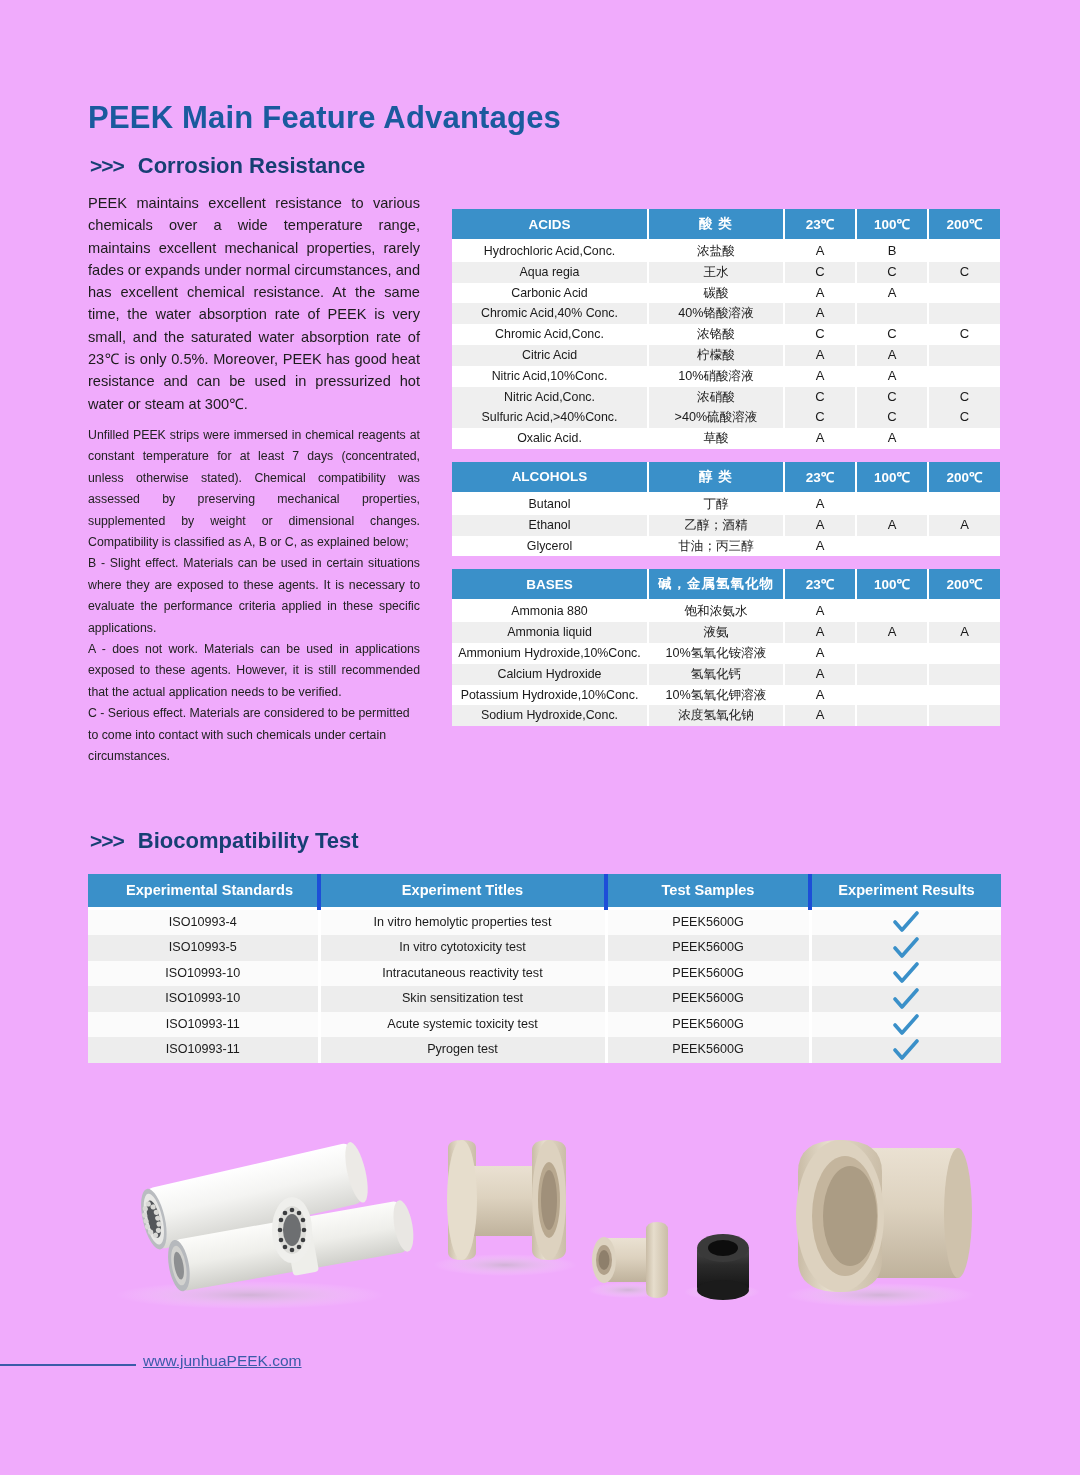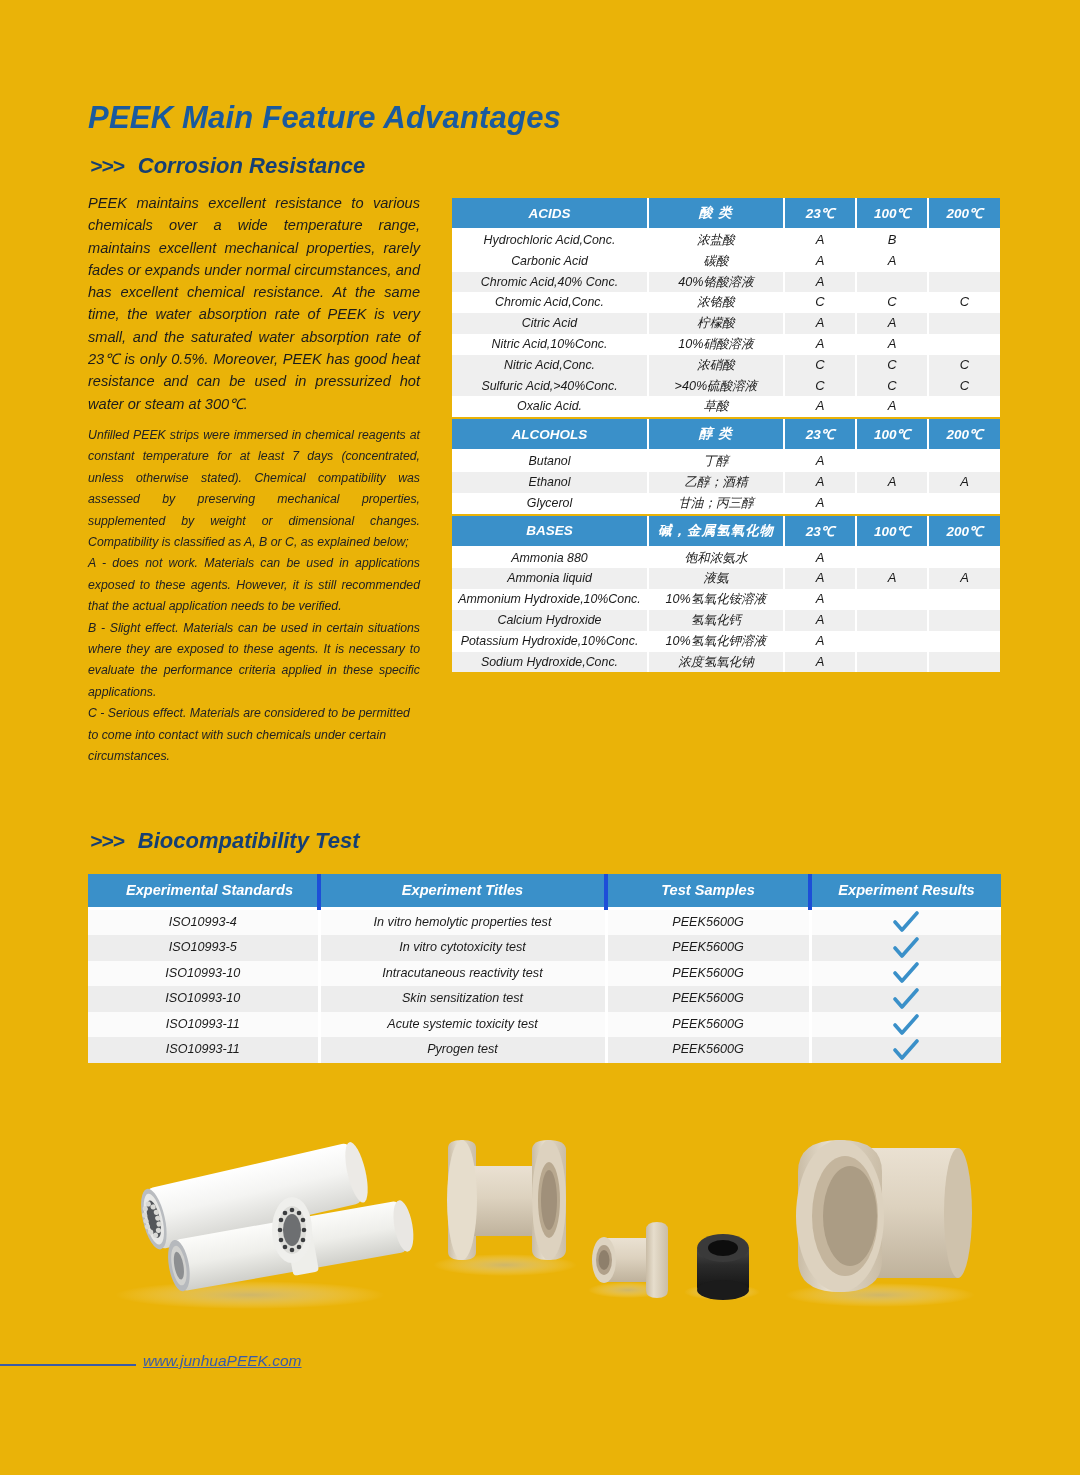--- a/index.html
+++ b/index.html
@@ -2,21 +2,21 @@
 <html><head>
 <meta charset="utf-8">
 <style>
   * { box-sizing: border-box; margin: 0; padding: 0; }
   html, body {
     width: 1080px; height: 1475px;
     background: #ffffff;
     font-family: "Liberation Sans", sans-serif;
     overflow: hidden;
   }
-  .page { position: relative; width: 1080px; height: 1475px; background:#eab308;font-style:italic; }
+  .page { position: relative; width: 1080px; height: 1475px; background:#f0abfc; }
 
   
   .main-title {
     position: absolute; left: 88px; top: 100px;
     font-size: 31px; font-weight: bold; color: #1a5a9e;
     letter-spacing: 0.2px;
   }
   .sec-head {
     position: absolute; display: flex; align-items: baseline; gap: 14px;
   }
@@ -40,21 +40,21 @@
   .para-small {
     top: 425px;
     font-size: 12.3px; line-height: 21.4px; color: #222;
   }
   .para-small p { text-align: justify; margin: 0; }
   .para-small p.j { text-align: justify; }
   .para-small p:last-child { text-align: left; }
 
   
   .chem-wrap { position: absolute; left: 452px; top: 198px; width: 548px; }
-  table.chem { width: 100%; border-collapse: collapse; table-layout: fixed; }
+  table.chem { width: 100%; border-collapse: collapse; table-layout: fixed; margin-top: 11px; }
   table.chem col.c1 { width: 196px; }
   table.chem col.c2 { width: 136px; }
   table.chem col.c3 { width: 72px; }
   table.chem col.c4 { width: 72px; }
   table.chem col.c5 { width: 72px; }
   table.chem th {
     background: #3a90c9; color: #ffffff;
     font-size: 13.5px; font-weight: bold;
     height: 31px; text-align: center;
     border-left: 2px solid #ffffff; border-right: 2px solid #ffffff;
@@ -127,22 +127,22 @@
     <span class="chev">&gt;&gt;&gt;</span>
     <span class="sec-title">Corrosion Resistance</span>
   </div>
 
   <div class="body-col para-lead">
     <p>PEEK maintains excellent resistance to various chemicals over a wide temperature range, maintains excellent mechanical properties, rarely fades or expands under normal circumstances, and has excellent chemical resistance. At the same time, the water absorption rate of PEEK is very small, and the saturated water absorption rate of 23℃ is only 0.5%. Moreover, PEEK has good heat resistance and can be used in pressurized hot water or steam at 300℃.</p>
   </div>
 
   <div class="body-col para-small">
     <p class="j">Unfilled PEEK strips were immersed in chemical reagents at constant temperature for at least 7 days (concentrated, unless otherwise stated). Chemical compatibility was assessed by preserving mechanical properties, supplemented by weight or dimensional changes. Compatibility is classified as A, B or C, as explained below;</p>
+    <p class="j">B - Slight effect. Materials can be used in certain situations where they are exposed to these agents. It is necessary to evaluate the performance criteria applied in these specific applications.</p>
     <p class="j">A - does not work. Materials can be used in applications exposed to these agents. However, it is still recommended that the actual application needs to be verified.</p>
-    <p class="j">B - Slight effect. Materials can be used in certain situations where they are exposed to these agents. It is necessary to evaluate the performance criteria applied in these specific applications.</p>
     <p class="j">C - Serious effect. Materials are considered to be permitted to come into contact with such chemicals under certain circumstances.</p>
   </div>
 
   <div class="chem-wrap">
     <div id="chem-tables-host">
         <table class="chem">
           <colgroup>
             <col class="c1">
             <col class="c2">
             <col class="c3">
@@ -158,20 +158,27 @@
               <th>200℃</th>
             </tr>
           </thead>
           <tbody>
             <tr class="r-odd">
               <td>Hydrochloric Acid,Conc.</td>
               <td class="cn">浓盐酸</td>
               <td class="val">A</td>
               <td class="val">B</td>
               <td class="val"></td>
+            </tr>
+            <tr class="r-even">
+              <td>Aqua regia</td>
+              <td class="cn">王水</td>
+              <td class="val">C</td>
+              <td class="val">C</td>
+              <td class="val">C</td>
             </tr>
             <tr class="r-odd">
               <td>Carbonic Acid</td>
               <td class="cn">碳酸</td>
               <td class="val">A</td>
               <td class="val">A</td>
               <td class="val"></td>
             </tr>
             <tr class="r-even">
               <td>Chromic Acid,40% Conc.</td>

